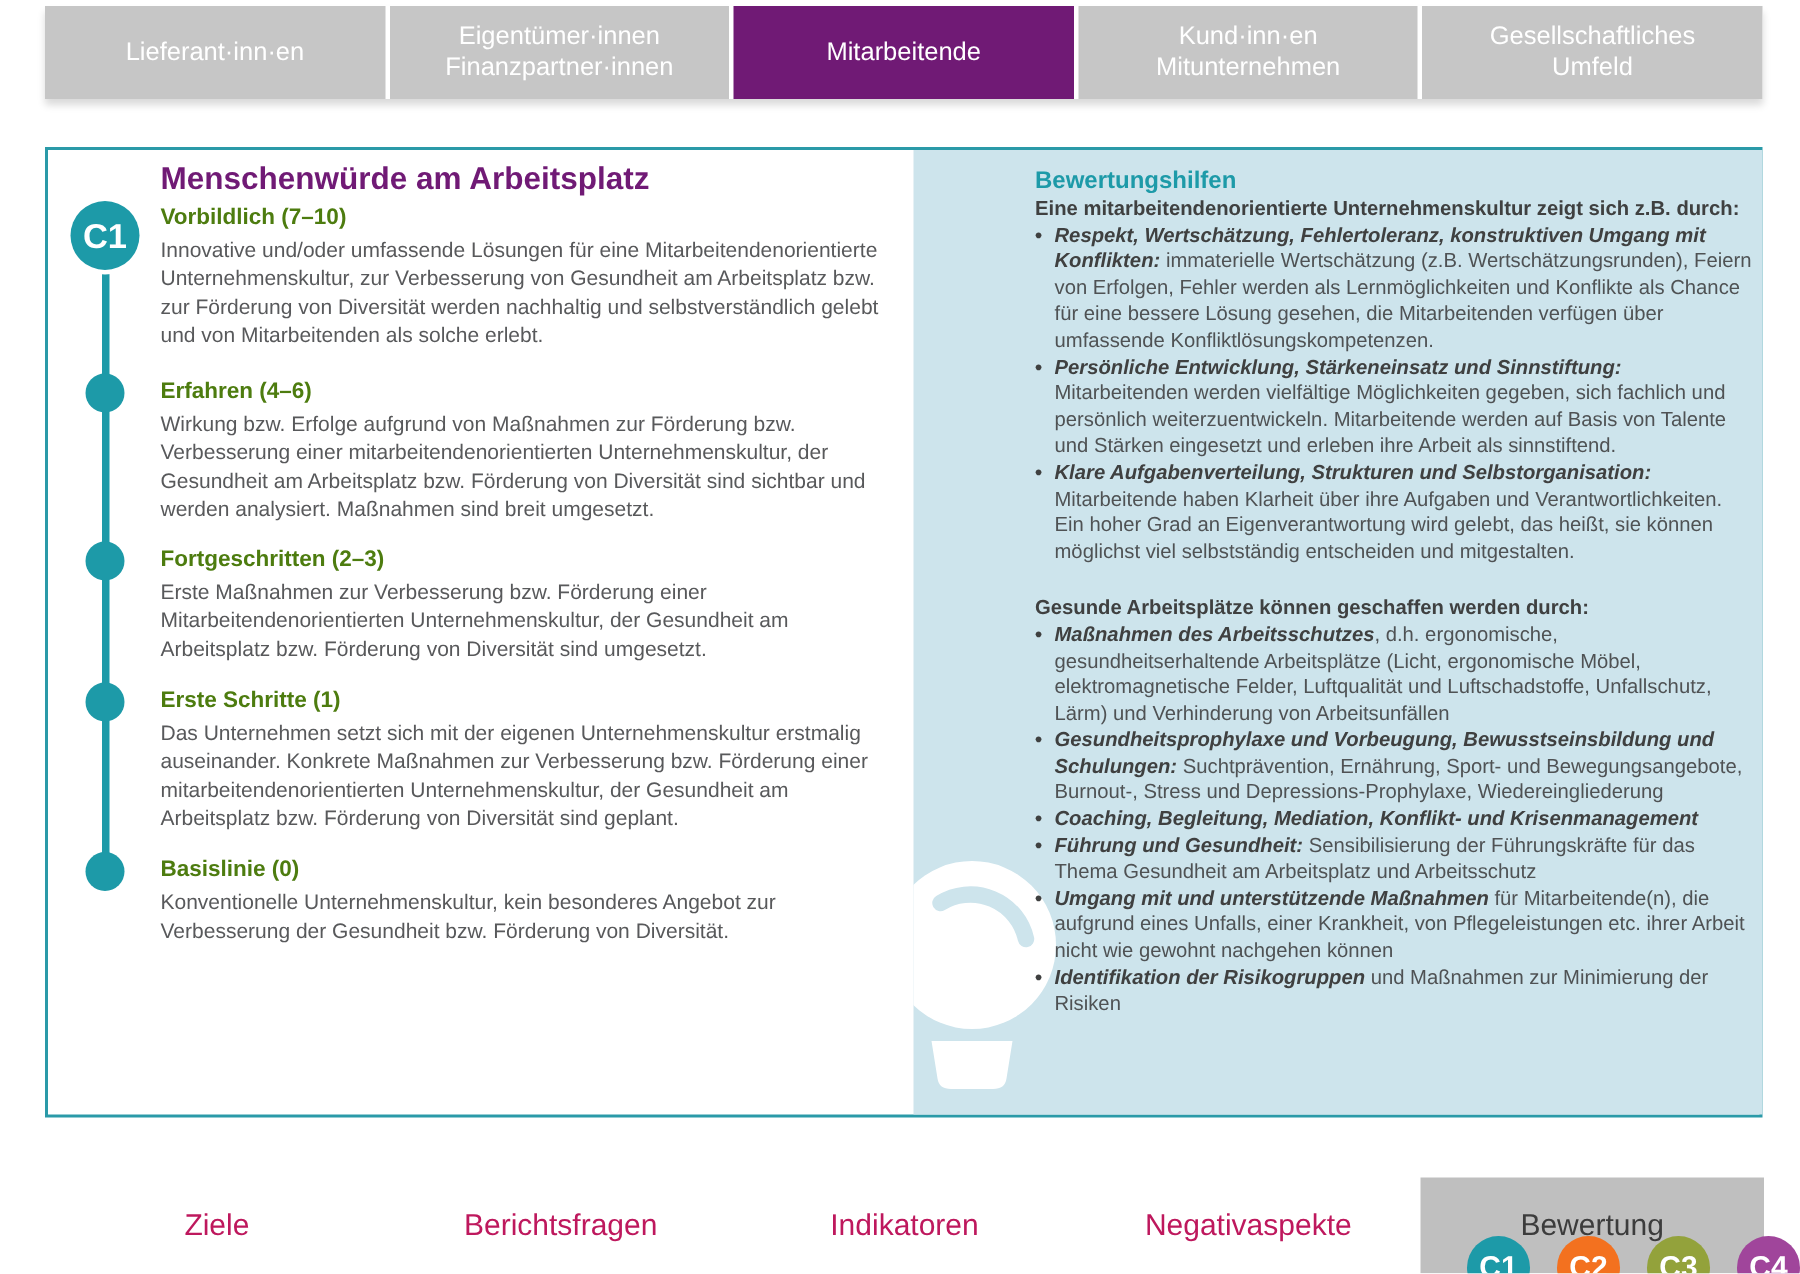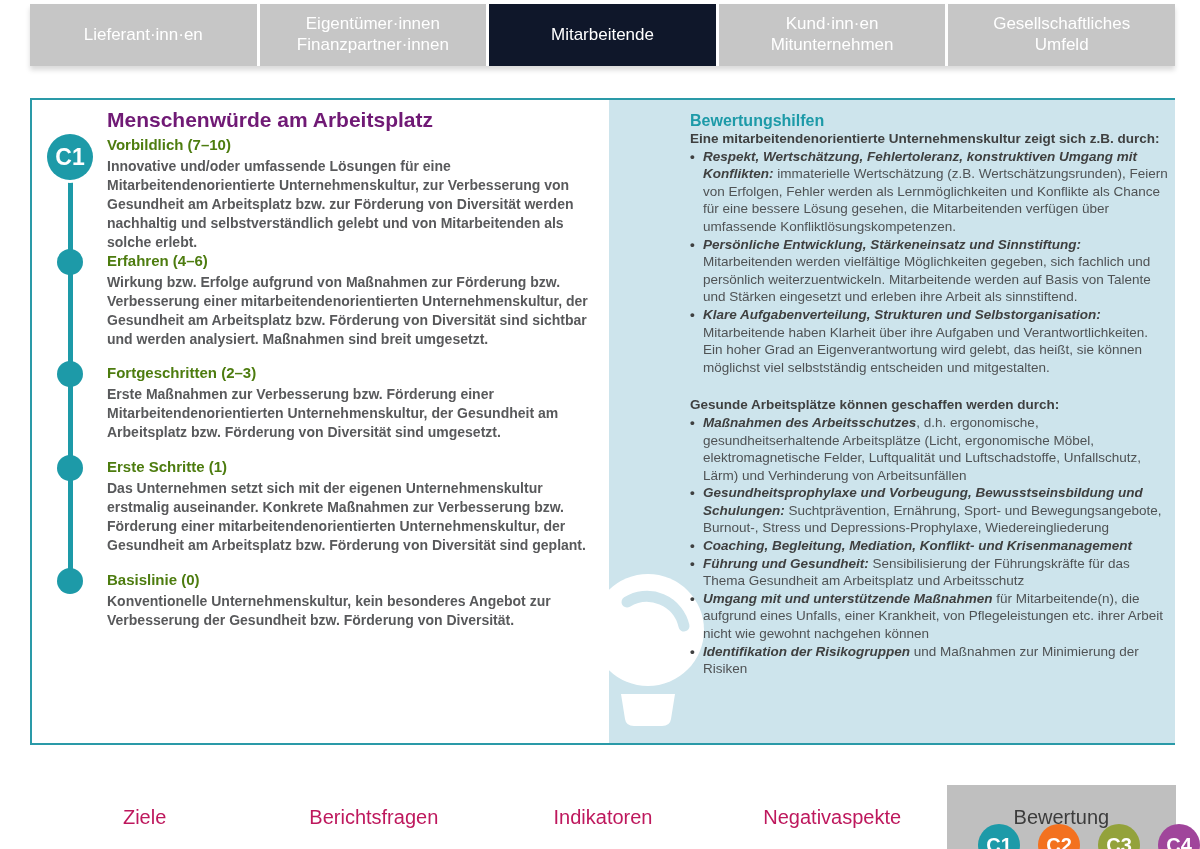--- a/index.html
+++ b/index.html
@@ -4,37 +4,37 @@
 <style>
   html,body{margin:0;padding:0;background:#fff;}
   .page{position:relative;width:1200px;height:849px;background:#fff;overflow:hidden;
         font-family:"Liberation Sans",sans-serif;}
 
   
   .top-tabs{position:absolute;left:30px;top:4px;width:1145px;height:62px;display:flex;gap:3px;
             box-shadow:0 4px 5px rgba(0,0,0,.15);}
   .top-tab{flex:1;background:#c6c6c6;color:#fff;display:flex;align-items:center;justify-content:center;
            text-align:center;font-size:17px;line-height:1.22;white-space:pre-line;cursor:pointer;}
-  .top-tab.active{background:#0f172a;}
+  .top-tab.active{background:#701a75;}
 
   
   .panel{position:absolute;left:30px;top:98px;width:1145px;height:647px;background:#fff;
          border:2px solid #2a9aa8;box-sizing:border-box;}
   .panel-title{position:absolute;left:75px;top:8px;color:#701a75;font-size:21px;font-weight:bold;}
 
   
   .tl-line{position:absolute;left:36px;top:57px;width:5px;height:424px;background:#1d9aa8;}
   .topic-badge{position:absolute;left:15px;top:34px;width:46px;height:46px;border-radius:50%;
                background:#1d9aa8;color:#fff;font-size:23px;font-weight:bold;display:flex;
                align-items:center;justify-content:center;box-shadow:0 0 0 3px #fff;z-index:3;}
   .level{position:absolute;left:75px;width:486px;}
   .level-dot{position:absolute;left:-50px;top:-3px;width:26px;height:26px;border-radius:50%;
              background:#1d9aa8;z-index:2;}
   .level-head{color:#4d7c0f;font-size:15px;font-weight:bold;line-height:18px;}
-  .level-text{color:#58595b;font-size:14px;line-height:19px;margin-top:3px;font-weight:bold;}
+  .level-text{color:#58595b;font-size:14px;line-height:19px;margin-top:3px;}
 
   
   .help-panel{position:absolute;left:577px;top:0;width:566px;height:643px;background:#cde4ec;overflow:hidden;}
   .help-content{position:absolute;left:81px;top:12px;width:478px;}
   .help-title{color:#1d9aa8;font-size:16px;font-weight:bold;line-height:18px;}
   .help-intro{color:#3f4040;font-size:13.5px;font-weight:bold;line-height:17.6px;}
   .help-section{margin:0;}
   .help-section + .help-section{margin-top:20px;}
   .help-list{margin:0;padding:0;list-style:none;}
   .help-list li{position:relative;padding-left:13px;color:#4f5254;font-size:13.5px;line-height:17.6px;}

